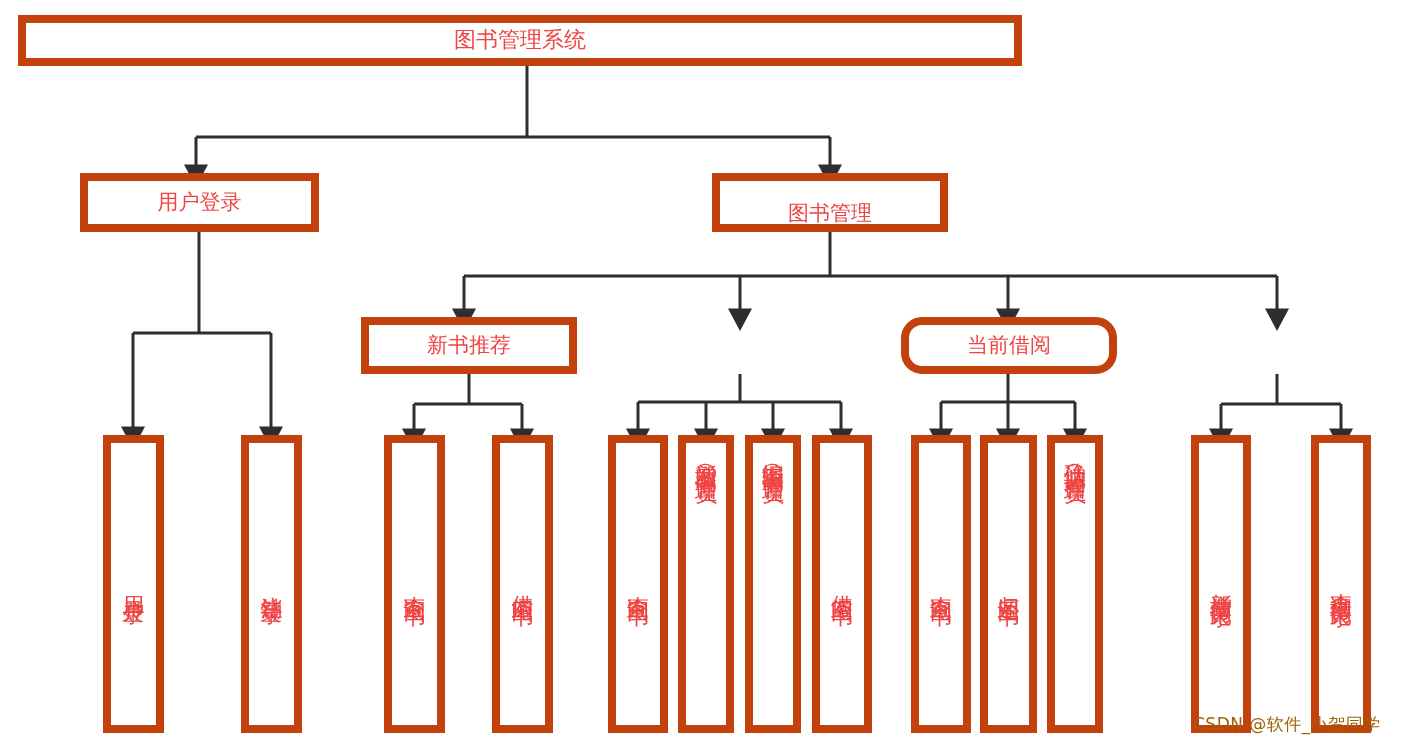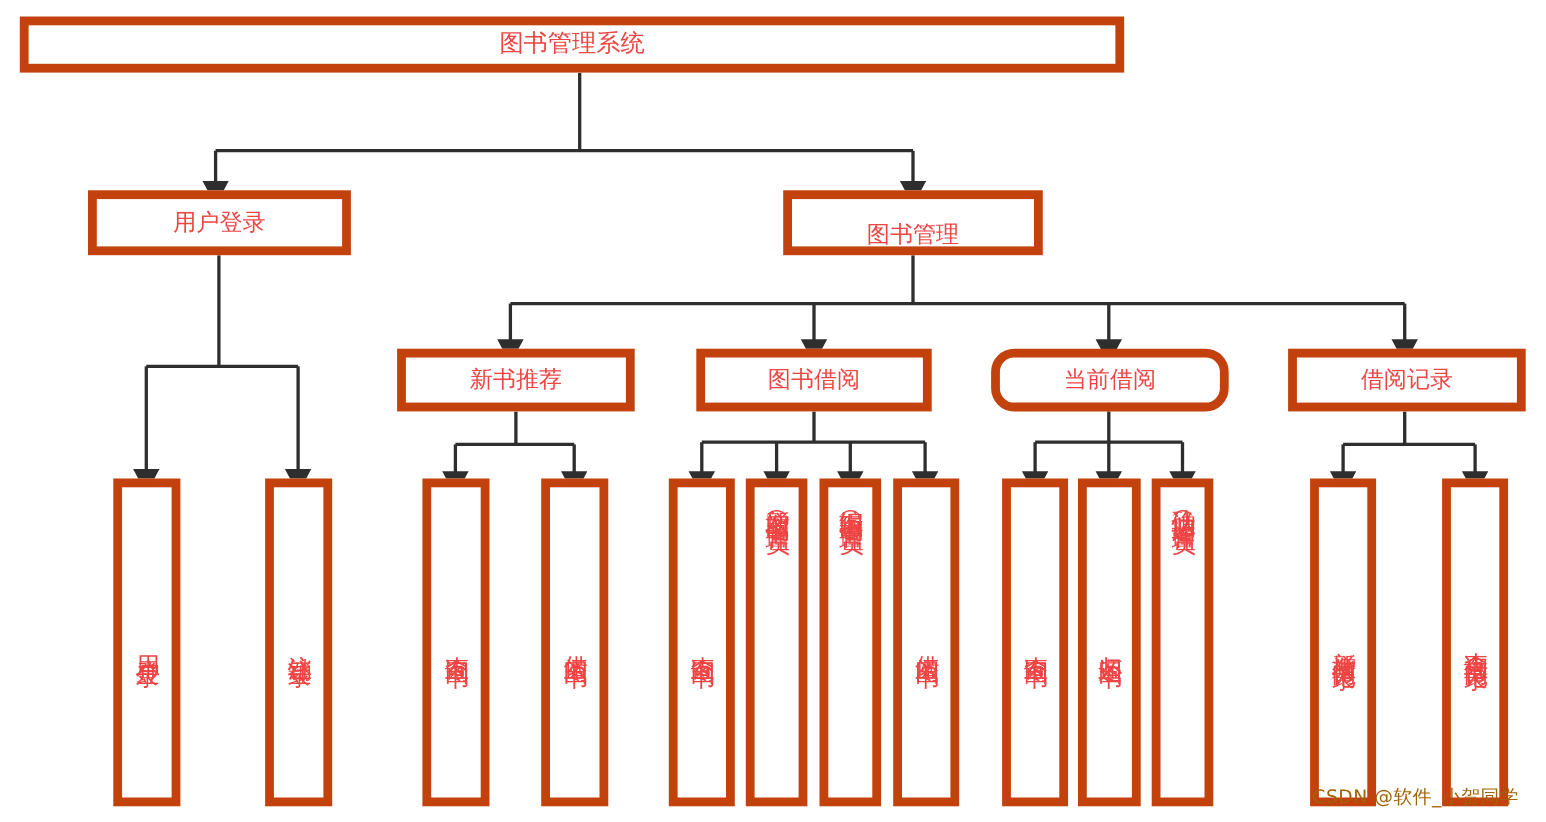--- a/index.html
+++ b/index.html
@@ -132,28 +132,22 @@
   <div class="node h" style="left:80px; top:173px; width:239px; height:59px;">
     <span class="label">用户登录</span>
   </div>
   <div class="node h" style="left:712px; top:173px; width:236px; height:59px;align-items:flex-end;">
     <span class="label">图书管理</span>
   </div>
 
   <div class="node h" style="left:361px; top:317px; width:216px; height:57px;">
     <span class="label">新书推荐</span>
   </div>
-  <div class="node h" style="left:633px; top:317px; width:214px; height:57px;">
-    <span class="label">图书借阅</span>
-  </div>
   <div class="node h" style="left:901px; top:317px; width:216px; height:57px;border-radius:21px;">
     <span class="label">当前借阅</span>
-  </div>
-  <div class="node h" style="left:1171px; top:317px; width:216px; height:57px;">
-    <span class="label">借阅记录</span>
   </div>
 
   <div class="node v mid" style="left:103px; top:435px; width:61px; height:298px;">
     <span class="label">用户登录</span>
   </div>
   <div class="node v mid" style="left:241px; top:435px; width:61px; height:298px;">
     <span class="label">注销登录</span>
   </div>
 
   <div class="node v mid" style="left:384px; top:435px; width:61px; height:298px;">

